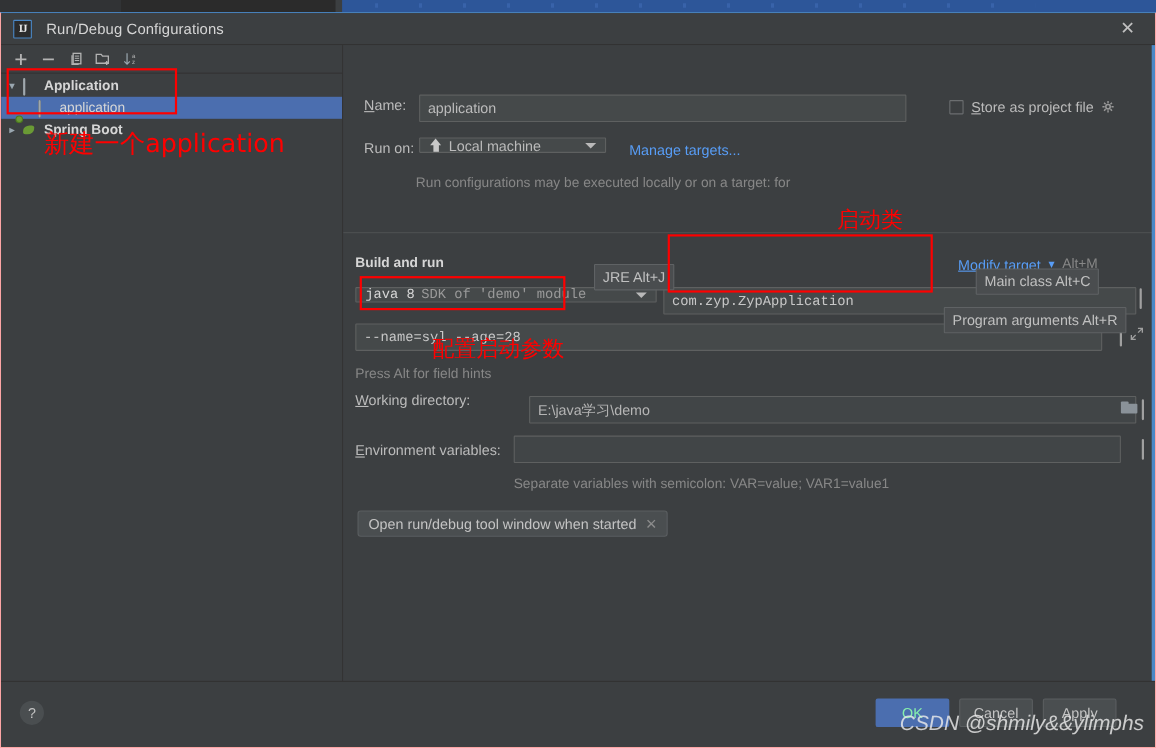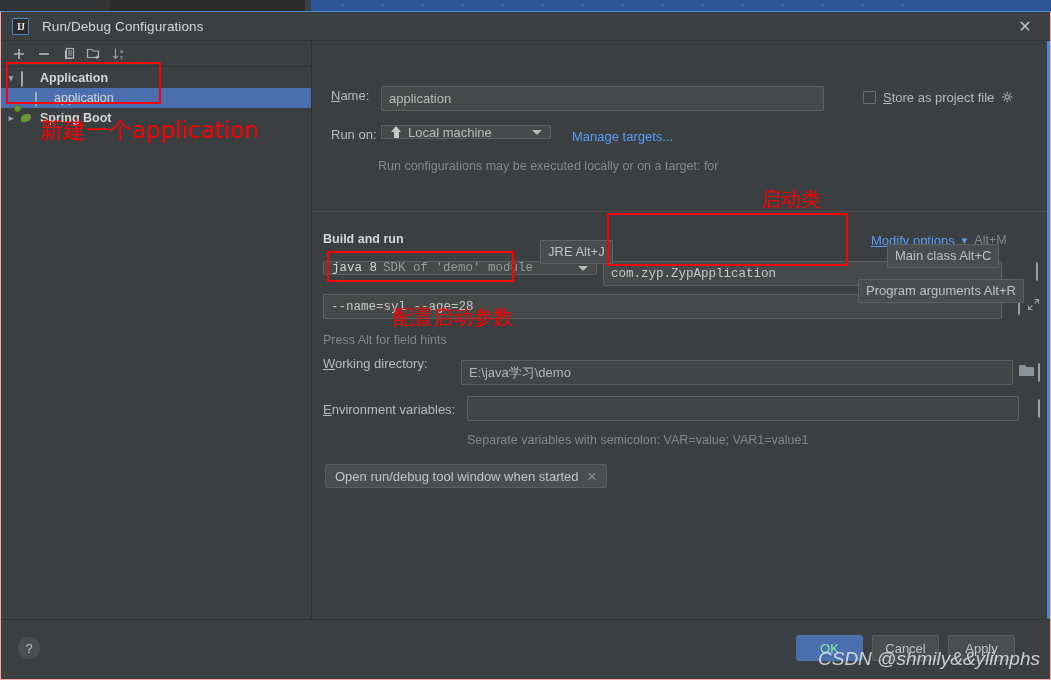--- a/index.html
+++ b/index.html
@@ -334,52 +334,52 @@
 
         <div class="hint" style="position:absolute; left:66px; top:117px; width:500px;">
           <div>Run configurations may be executed locally or on a target: for</div>
         </div>
 
         <div class="divider" style="left:0px; top:170px; width:740px;"></div>
 
         <div class="section-title" style="position:absolute; left:11px; top:191px;">Build and run</div>
 
         <div style="position:absolute; left:559px; top:191px; display:flex; align-items:center; gap:7px;">
-          <span class="link underline">Modify options</span>
+          <span class="link underline">Modify target</span>
           <span class="link" style="font-size:11px">▾</span>
           <span class="hint">Alt+M</span>
         </div>
 
         <div class="combo mono" style="position:absolute; left:11px; top:220px; width:274px; font-family:'Liberation Mono',monospace; font-size:12.5px;">
           <span style="color:#d6d6d6;">java 8</span>
           <span style="color:#9a9a9a; margin-left:6px;">SDK of 'demo' module</span>
           <span class="caret"></span>
         </div>
 
-        <div class="textfield mono" style="position:absolute; left:291px; top:220px; width:399px;text-align:right;">com.zyp.ZypApplication</div>
+        <div class="textfield mono" style="position:absolute; left:291px; top:220px; width:430px;text-align:right;">com.zyp.ZypApplication</div>
         <div style="position:absolute; right:12px; top:222px;">
           <span class="field-icon"></span>
         </div>
 
         <div class="textfield mono" style="position:absolute; left:11px; top:253px; width:679px;">--name=syl --age=28</div>
         <div style="position:absolute; right:30px; top:256px;">
           <span class="field-icon"></span>
         </div>
         <div style="position:absolute; right:10px; top:256px;">
           <svg width="13" height="13" viewBox="0 0 13 13">
             <path d="M7.5 1.5h4v4M11.5 1.5L7.6 5.4M5.5 11.5h-4v-4M1.5 11.5l3.9-3.9" fill="none" stroke="#a0a0a0" stroke-width="1.2"></path>
           </svg>
         </div>
 
         <div class="hint" style="position:absolute; left:11px; top:291px;">Press Alt for field hints</div>
 
         <div class="frow" style="left:11px; top:315px;">
           <span class="flabel"><u>W</u>orking directory:</span>
         </div>
-        <div class="textfield readonly" style="position:absolute; left:149px; top:319px; width:552px;">E:\java学习\demo</div>
+        <div class="textfield readonly" style="position:absolute; left:169px; top:319px; width:552px;">E:\java学习\demo</div>
         <div style="position:absolute; right:31px; top:324px;">
           <span class="folder-icon"></span>
         </div>
         <div style="position:absolute; right:10px; top:323px;">
           <span class="field-icon"></span>
         </div>
 
         <div class="frow" style="left:11px; top:361px;">
           <span class="flabel"><u>E</u>nvironment variables:</span>
         </div>

